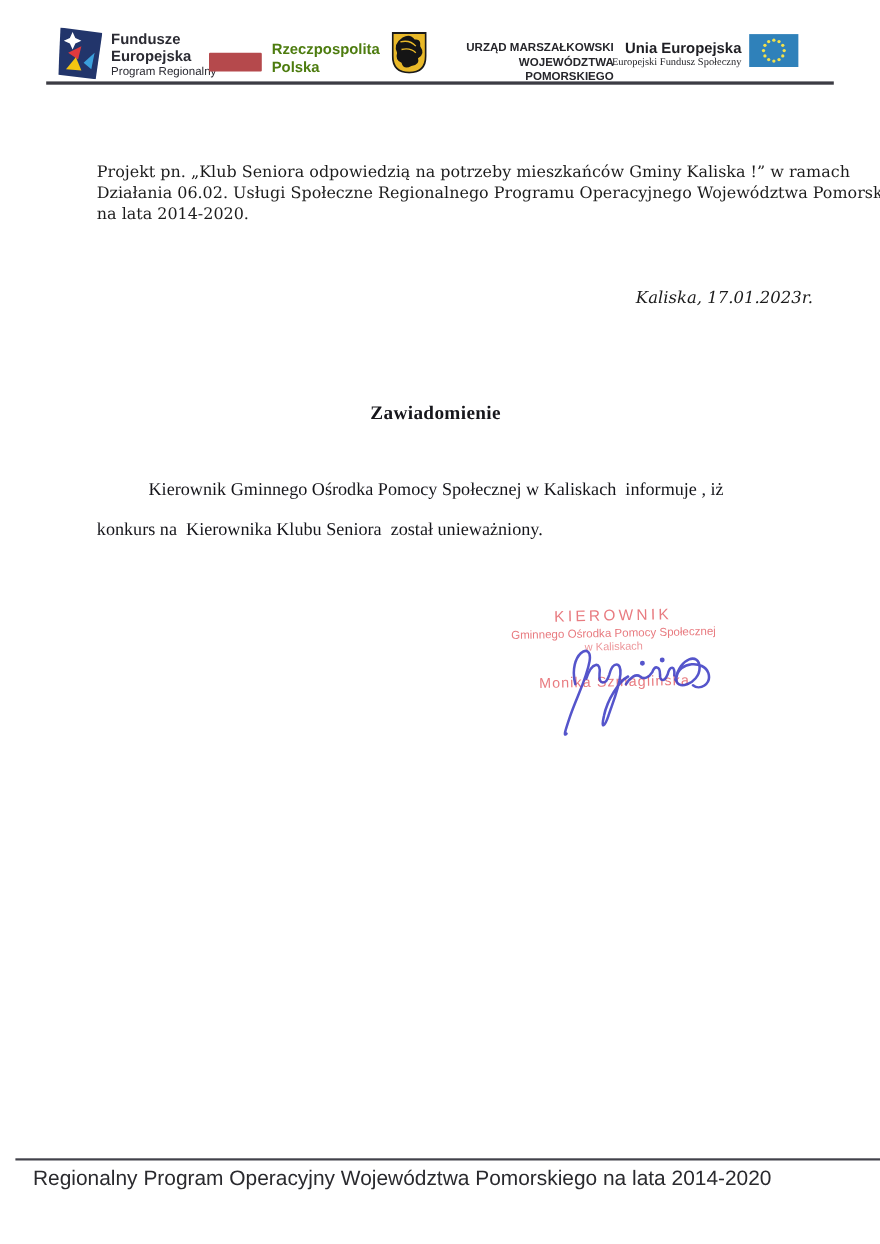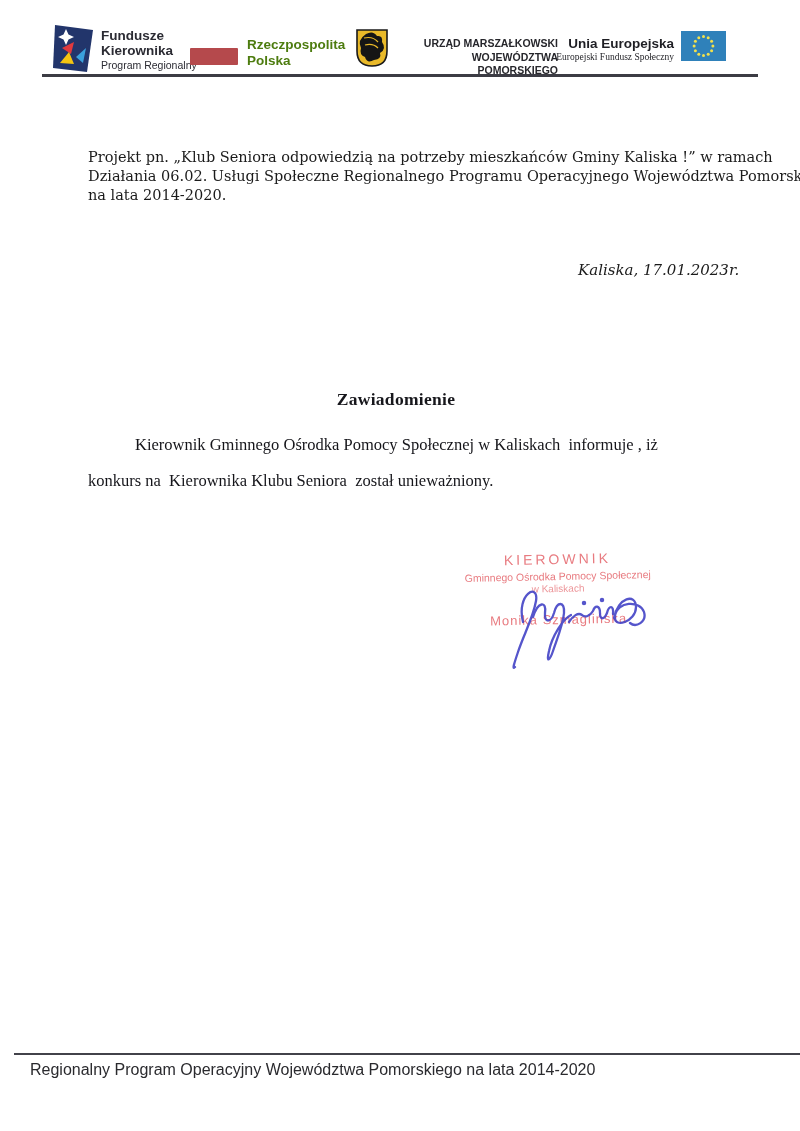--- a/index.html
+++ b/index.html
@@ -28,56 +28,56 @@
   .eu-text .l1{font-weight:bold;font-size:13.5px;line-height:15px;}
   .eu-text .l2{font-size:9.5px;line-height:12px;font-family:Liberation Serif, serif;}
   .eu-flag{position:absolute;left:681px;top:31px;width:45px;height:30px;}
   .header-rule{position:absolute;left:42px;top:74px;width:716px;height:2.5px;background:#3c3c44;}
   
   .para1{position:absolute;left:88px;top:148px;width:630px;font-family:"DejaVu Serif",serif;
     font-size:14.5px;line-height:19px;color:#1b1b1b;}
   .para1 div{white-space:pre;}
   .dateline{position:absolute;left:578px;top:261px;font-family:"DejaVu Serif",serif;
     font-style:italic;font-size:15px;color:#1b1b1b;}
-  .doc-title{position:absolute;left:0;top:389px;width:792px;text-align:center;
+  .doc-title{position:absolute;left:0;top:365px;width:792px;text-align:center;
     font-family:"Liberation Serif",serif;font-weight:bold;font-size:17.5px;letter-spacing:.3px;color:#17171c;}
   .para2{position:absolute;left:88px;top:427px;width:650px;font-family:"Liberation Serif",serif;
     font-size:16.5px;line-height:36px;color:#15151a;}
   .para2 div{white-space:pre;}
   .para2 .indent{padding-left:47px;}
   
   .stamp{position:absolute;left:452px;top:551px;width:212px;text-align:center;
     font-family:"Liberation Sans",sans-serif;color:#e5696f;opacity:.88;transform:rotate(-1.2deg);}
   .stamp .s1{font-size:14px;letter-spacing:3px;}
   .stamp .s2{font-size:10.5px;margin-top:3px;}
   .stamp .s3{font-size:10px;margin-top:1px;opacity:.8;}
   .stamp .s4{font-size:13px;margin-top:18px;letter-spacing:1px;}
   .signature{position:absolute;left:483px;top:572px;width:175px;height:100px;}
   
   .footer-rule{position:absolute;left:14px;top:1053px;width:786px;height:2px;background:#42424a;}
   .footer-text{position:absolute;left:30px;top:1061px;font-family:"Liberation Sans",sans-serif;
-    font-size:16px;color:#2a2a2e;}
+    font-size:19px;color:#2a2a2e;}
 </style>
 </head>
 <body>
 
 <div class="page">
 
   <div class="logo-strip">
 
     <svg class="fe-logo" viewBox="0 0 40 47">
       <polygon points="2,0 40,5 34,47 0,43" fill="#22356b"></polygon>
       <polygon points="13,4 15.5,9.5 21,12 15.5,14.5 13,20 10.5,14.5 5,12 10.5,9.5" fill="#ffffff"></polygon>
       <polygon points="9,23 21,17 18,29" fill="#e03a3e"></polygon>
       <polygon points="7,38 16,27 21,39" fill="#f5c511"></polygon>
       <polygon points="23,32 33,23 30,38" fill="#3aa0dc"></polygon>
     </svg>
     <div class="fe-text">
       <div class="l1">Fundusze</div>
-      <div class="l2">Kierownika</div>
+      <div class="l2">Europejska</div>
       <div class="l3">Program Regionalny</div>
     </div>
 
     <div class="pl-flag">
       <div class="white"></div>
         <div class="red"></div>
     </div>
     <div class="pl-text">
       <div>Rzeczpospolita</div>
       <div>Polska</div>

